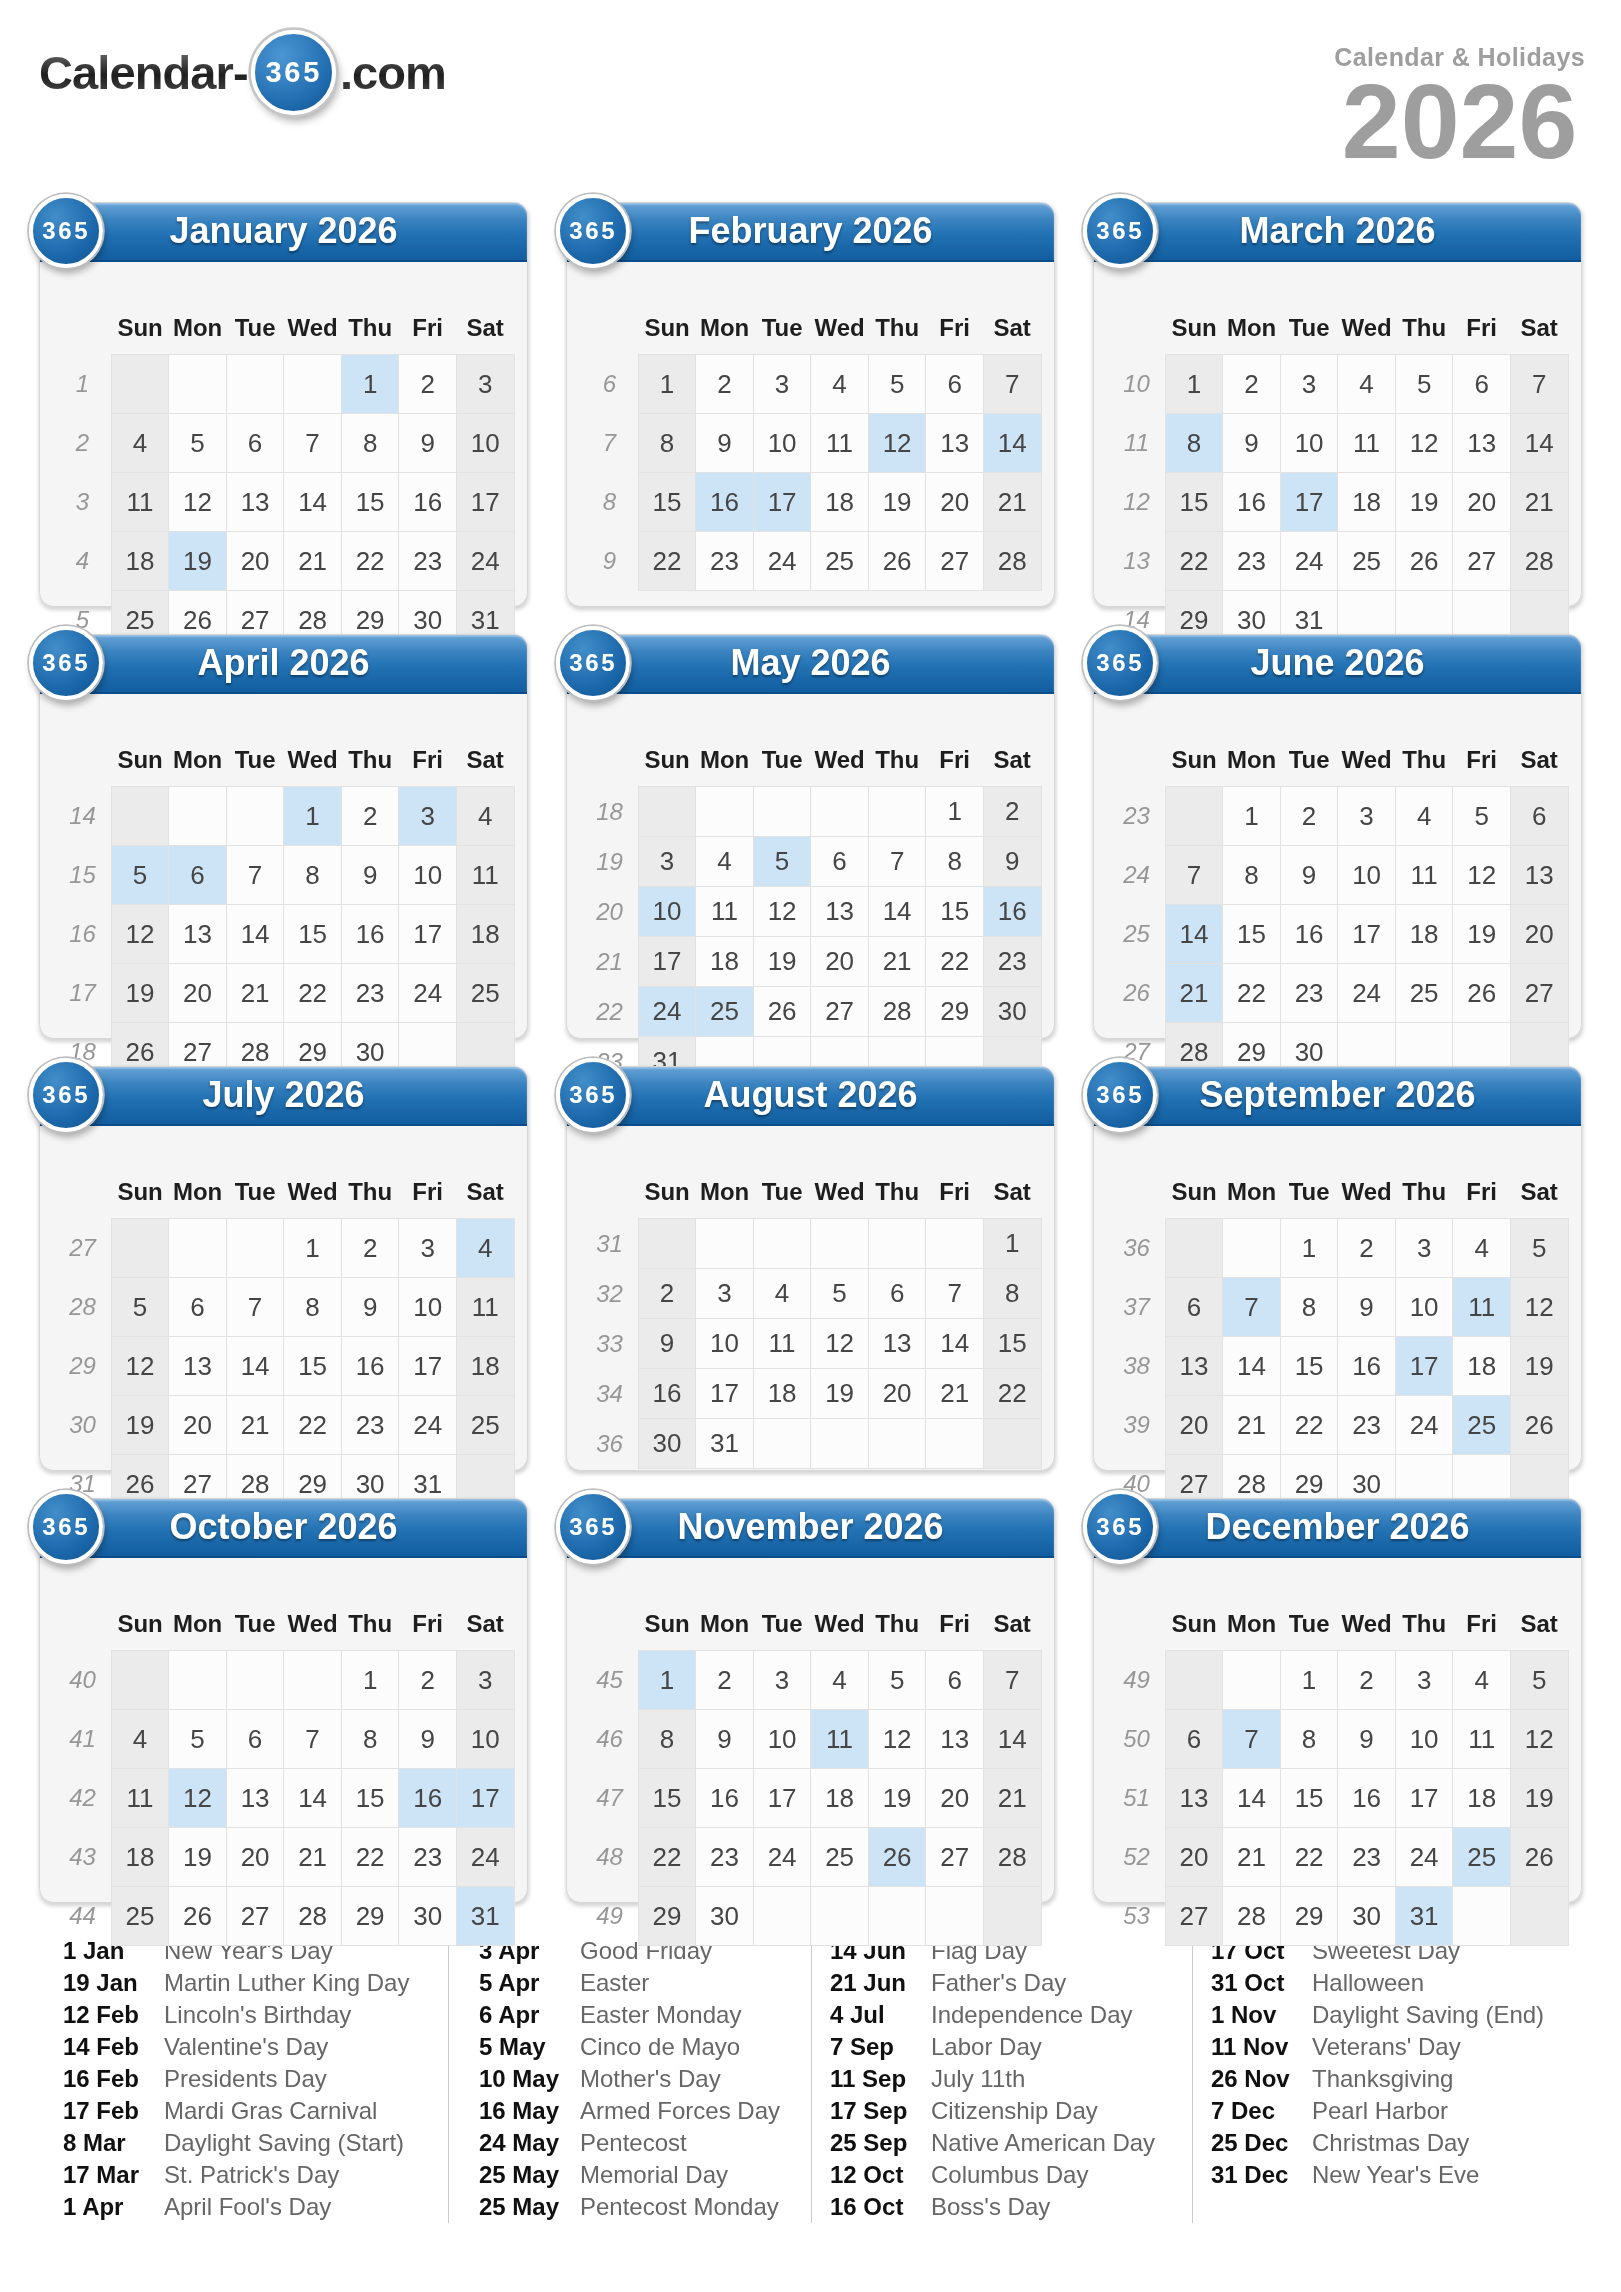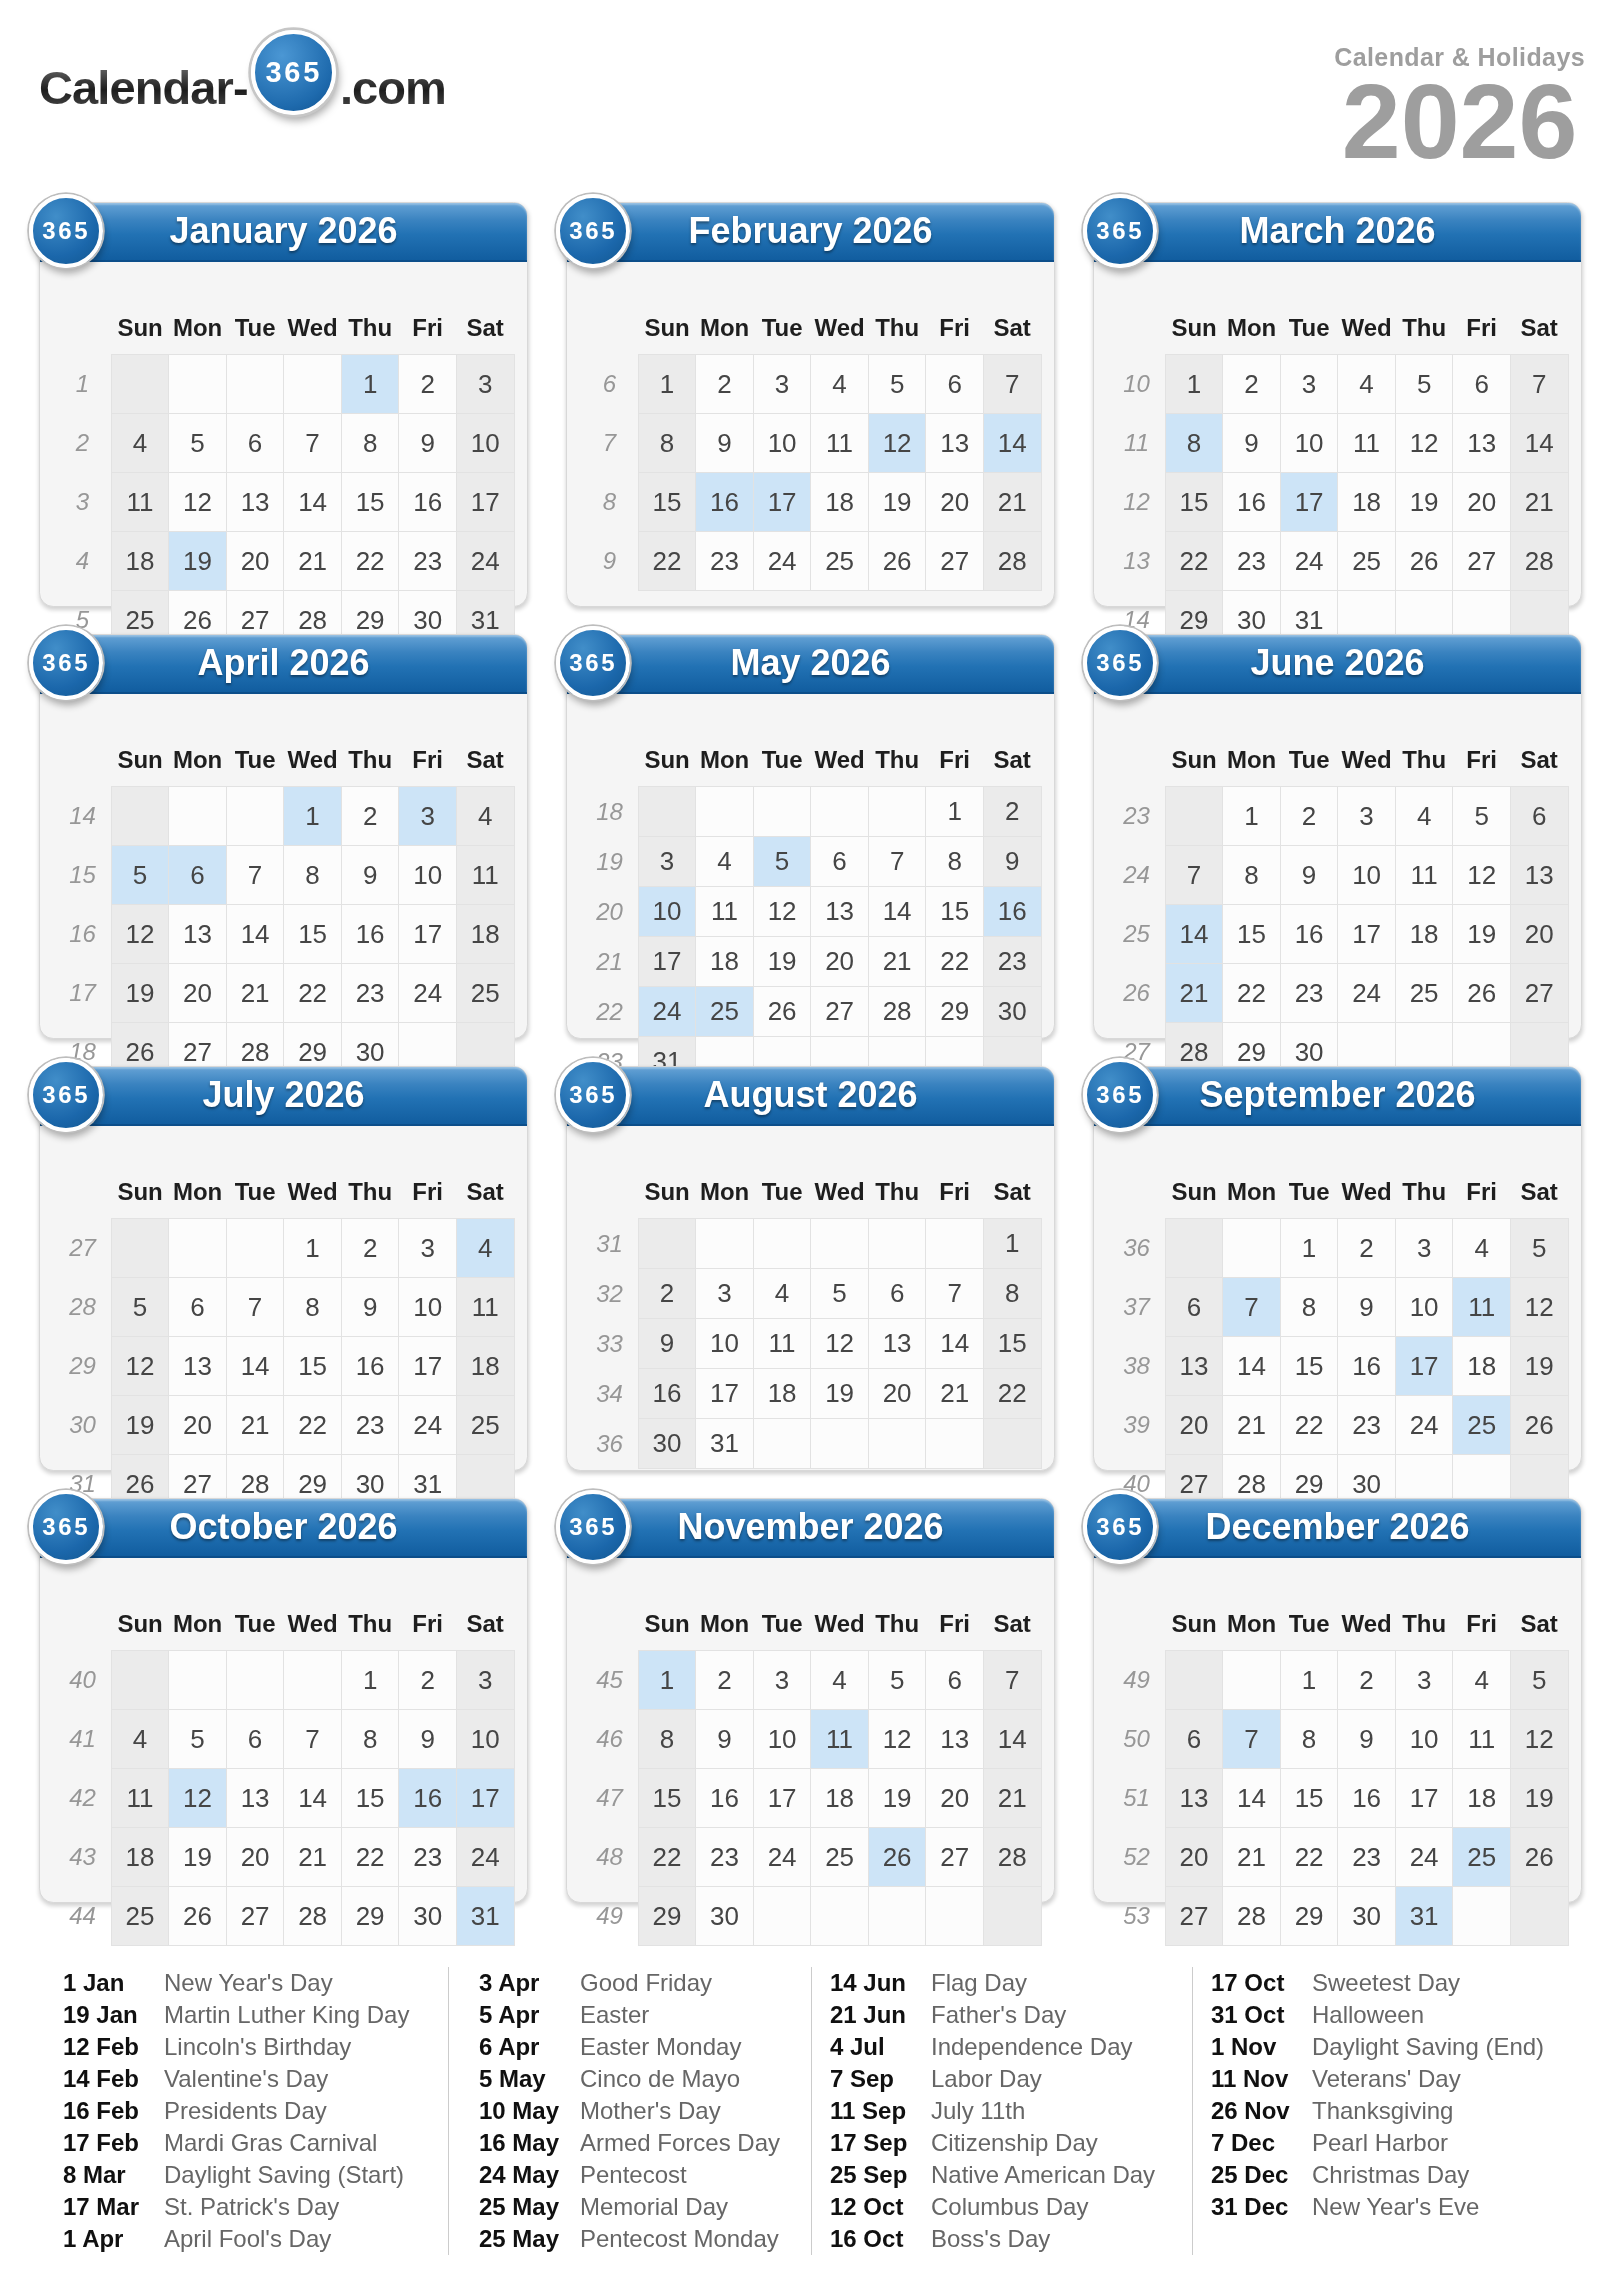--- a/index.html
+++ b/index.html
@@ -1,19 +1,19 @@
 <!DOCTYPE html>
 <html style="font-size:14.3px"><head>
 <meta charset="utf-8">
 <style>
   html,body{margin:0;padding:0;background:#fff;width:1621px;height:2293px;overflow:hidden;
     font-family:"Liberation Sans", sans-serif;}
   
   .top{display:flex;justify-content:space-between;align-items:flex-start;padding:30px 36px 0 39px;height:150px;}
-  .logo{display:flex;align-items:flex-end;font-weight:bold;font-size:47px;color:#333;letter-spacing:-0.9px;}
+  .logo{display:flex;align-items:center;font-weight:bold;font-size:47px;color:#333;letter-spacing:-0.9px;}
   .logo-text{background:linear-gradient(180deg,#7a7a7a 0%,#1d1d1d 55%,#555 100%);
     -webkit-background-clip:text;background-clip:text;-webkit-text-fill-color:transparent;color:#333;}
   .logo-badge{width:77px;height:77px;border-radius:50%;flex:none;margin:0 3.6px;
     background:radial-gradient(circle at 35% 28%,#4b97d4,#1e6aad 68%,#0f518e);
     border:4.5px solid #fff;box-shadow:0 0 0 2.7px #c6c6c6,2.7px 5.4px 8px rgba(0,0,0,.35);
     color:#fff;display:flex;align-items:center;justify-content:center;
     font-size:29px;font-weight:bold;letter-spacing:2.7px;}
   .top-right{text-align:center;padding-top:12.5px;}
   .tagline{color:#9e9e9e;font-size:25px;font-weight:bold;letter-spacing:0.4px;}
   .year{color:#9e9e9e;font-size:106px;font-weight:bold;line-height:.92;margin-top:1.8px;}
@@ -36,21 +36,21 @@
   table.cal{width:100%;border-collapse:collapse;table-layout:fixed;position:relative;}
   col.wkcol{width:57px;}
   .cal thead th{height:50px;font-size:24px;font-weight:bold;color:#1e1e1e;text-align:center;vertical-align:middle;}
   .cal td{height:56px;text-align:center;vertical-align:middle;font-size:26px;color:#454545;
     border:0.9px solid #e2e2e2;background:#fcfcfc;}
   .cal.six td{height:47px;}
   .cal td.weeknum{border:none;background:transparent;color:#979797;font-style:italic;font-size:24px;}
   .cal td.we{background:#ebebeb;}
   .cal td.hl{background:#cde4f7;}
   
-  .holidays{display:flex;margin-top:64px;padding:0 36px 0 63px;}
+  .holidays{display:flex;margin-top:32px;padding:0 36px 0 63px;}
   .holiday-col{box-sizing:border-box;}
   .holiday-col:nth-child(1){width:385px;}
   .holiday-col:nth-child(2){width:363px;border-left:0.9px solid #ccc;padding-left:30px;}
   .holiday-col:nth-child(3){width:381px;border-left:0.9px solid #ccc;padding-left:18px;}
   .holiday-col:nth-child(4){flex:1;border-left:0.9px solid #ccc;padding-left:18px;}
   .holiday-row{display:flex;height:32px;line-height:32px;font-size:24px;white-space:nowrap;}
   .holiday-date{font-weight:bold;color:#101010;width:101px;flex:none;}
   .holiday-name{color:#666;}
 </style>
 </head>

